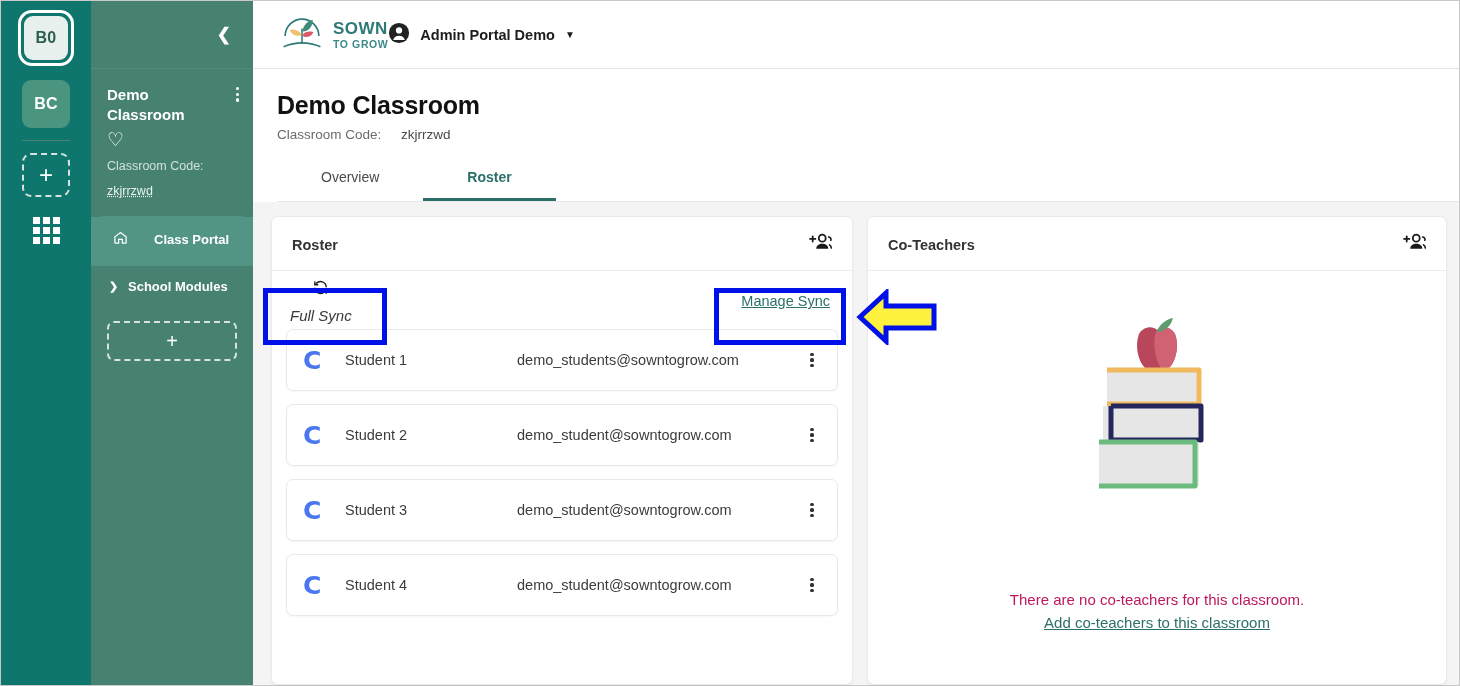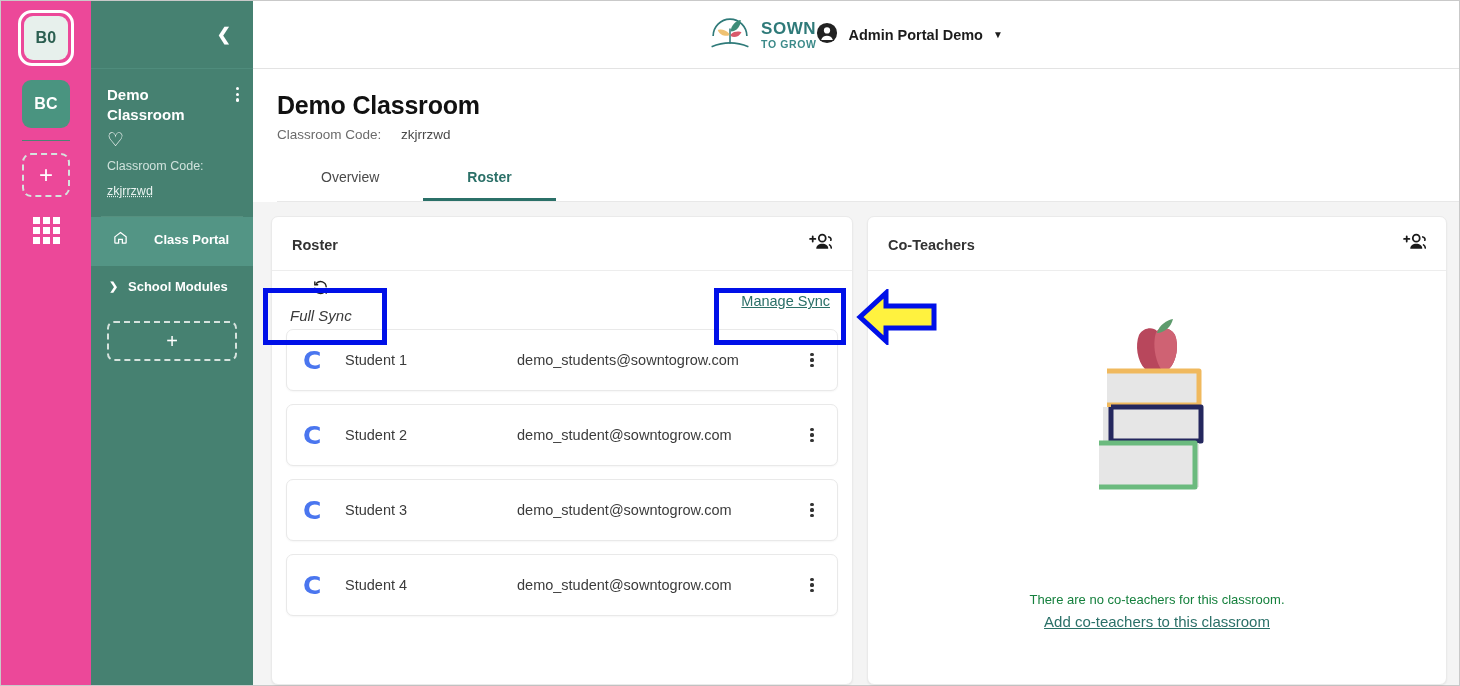--- a/index.html
+++ b/index.html
@@ -13,21 +13,21 @@
     position: relative;
     width: 1460px; height: 686px;
     display: flex;
     background: #f4f4f4;
     border: 1px solid #c9c9c9;
   }
 
   
   .rail {
     width: 90px;
-    background: #ec4899;
+    background: #0f766e;
     flex: 0 0 90px;
     display: flex;
     flex-direction: column;
     align-items: center;
     padding-top: 9px;
   }
   .rail-tile-ring {
     width: 56px; height: 56px;
     border: 3px solid #ffffff;
     border-radius: 14px;
@@ -122,21 +122,21 @@
     display: flex; align-items: center; justify-content: center;
     color: #ffffff; font-size: 20px; font-weight: 300;
   }
   .sb-fill { flex: 1 1 auto; }
 
   
   .main { flex: 1 1 auto; display: flex; flex-direction: column; background: #ffffff; min-width: 0; }
   .topbar {
     height: 68px; background: #ffffff;
     border-bottom: 1px solid #e3e3e3;
-    display: flex; align-items: center; justify-content: center;
+    display: flex; align-items: center; justify-content: flex-start;
     padding: 0 28px 0 26px;
     flex: 0 0 68px;
   }
   .brand { display: flex; align-items: center; gap: 8px; }
   .brand-text { line-height: 1; }
   .brand-l1 { font-size: 17px; font-weight: bold; color: #2f7a79; letter-spacing: .5px; }
   .brand-l2 { font-size: 10.5px; font-weight: 700; color: #3b8a89; letter-spacing: .6px; margin-top: 2px; }
   .user { display: flex; align-items: center; gap: 10px; }
   .user-name { font-size: 14.5px; font-weight: bold; color: #1c1c1c; }
   .caret { font-size: 10px; color: #1c1c1c; }
@@ -202,21 +202,21 @@
     line-height: 1;
   }
   .row-name { width: 180px; font-size: 14.5px; color: #3b3b3b; padding-left: 8px;}
   .row-email { flex: 1 1 auto; font-size: 14.5px; color: #3b3b3b; }
   .row-kebab { width: 22px; text-align: center; font-size: 15px; color: #333; line-height:1;}
 
   .empty {
     flex: 1 1 auto; display: flex; flex-direction: column;
     align-items: center; justify-content: center; padding-bottom: 8px;
   }
-  .empty-text { font-size: 13px; color: #15803d; margin-top: 36px; }
+  .empty-text { font-size: 15px; color: #be185d; margin-top: 36px; }
   .empty-link { font-size: 15px; color: #2b7068; text-decoration: underline; margin-top: 6px; }
 
   
   .anno { position: absolute; border: 5px solid #0010e8; pointer-events: none; }
   #anno-fullsync { left: 262px; top: 287px; width: 124px; height: 57px; }
   #anno-managesync { left: 713px; top: 287px; width: 132px; height: 57px; }
   #anno-arrow { position: absolute; left: 855px; top: 288px; width: 82px; height: 56px; }
   .kebab-v { display:flex; flex-direction:column; align-items:center; gap:2.5px; }
   .kebab-v b { width:3.2px; height:3.2px; border-radius:50%; background:#333; display:block; }
 </style>

